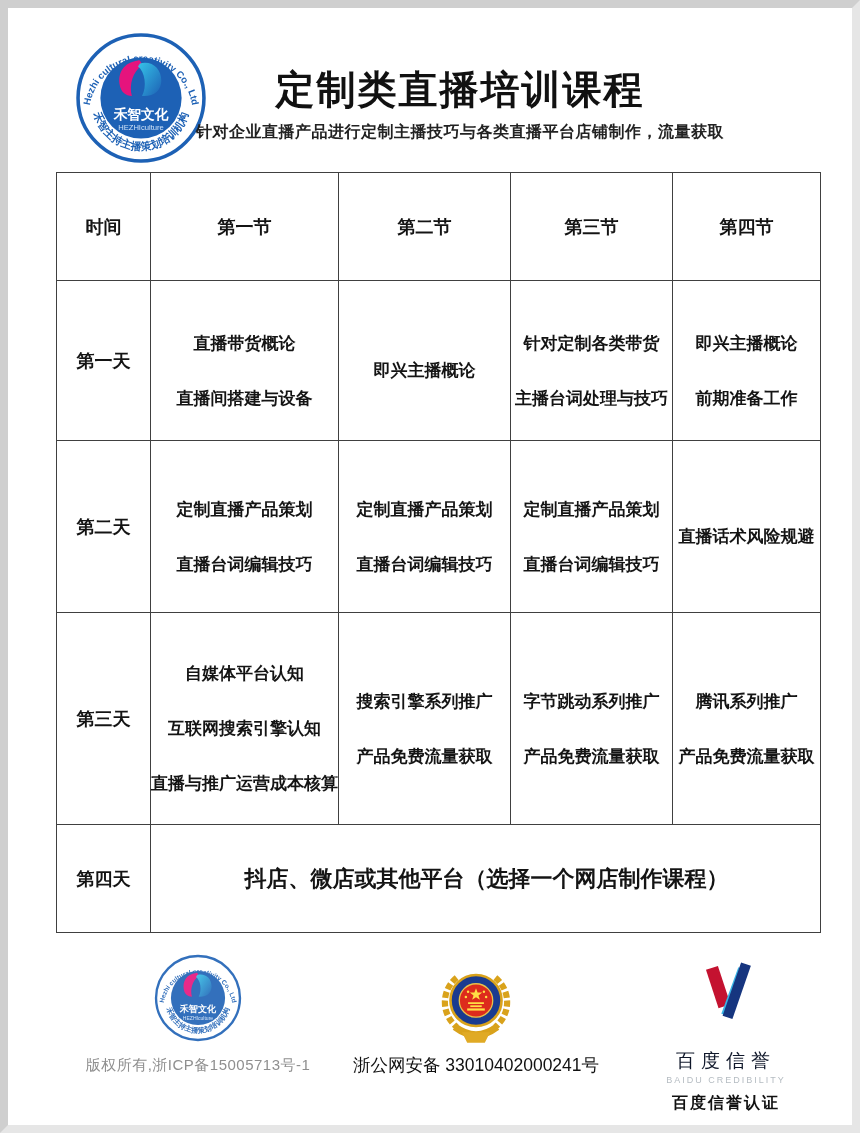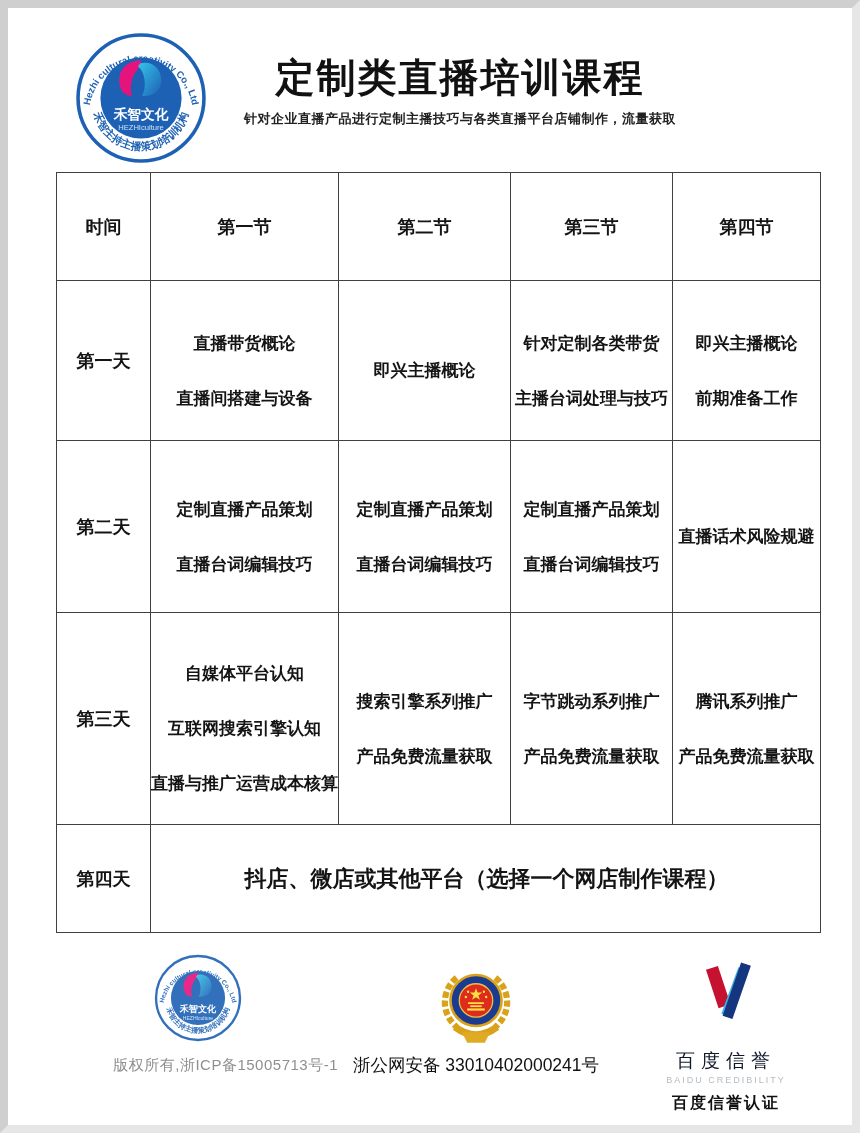--- a/index.html
+++ b/index.html
@@ -5,41 +5,41 @@
   html,body { margin:0; padding:0; background:#e9e9e9; }
   .page {
     position:relative; width:860px; height:1133px; background:#ffffff;
     box-sizing:border-box;
     border:8px solid #cfcfcf; border-right-color:#e6e6e6; border-bottom-color:#e6e6e6;
     font-family:"Liberation Sans", sans-serif; color:#141414; overflow:hidden;
   }
   
   .logo-header { position:absolute; left:67px; top:24px; width:132px; height:132px; }
   .logo-footer { position:absolute; left:146px; top:946px; width:88px; height:88px; opacity:.9; }
-  .title-wrap { position:absolute; left:120px; right:60px; top:48px; text-align:center; }
+  .title-wrap { position:absolute; left:120px; right:60px; top:60px; text-align:center; }
   .main-title { font-size:39px; font-weight:bold; letter-spacing:2px; color:#111; line-height:1.15; }
-  .sub-title  { font-size:13px; font-weight:bold; color:#222; margin-top:9px; letter-spacing:.5px; }
+  .sub-title  { font-size:16px; font-weight:bold; color:#222; margin-top:9px; letter-spacing:.5px; }
 
   
   table.schedule {
     position:absolute; left:48px; top:164px; width:764px;
     border-collapse:collapse; table-layout:fixed;
   }
   table.schedule td, table.schedule th {
     border:1.5px solid #404040; text-align:center; vertical-align:middle;
     font-weight:bold; padding:12px; box-sizing:border-box;
   }
   table.schedule th { font-size:18px; }
   .day-label { font-size:18px; }
   .cell-lines { display:flex; flex-direction:column; align-items:center; justify-content:center; gap:32px;margin-top:20px; }
   .cell-line { font-size:17px; font-weight:bold; white-space:nowrap; }
   .merged-cell { text-align:center; padding-left:14px !important; font-size:22px;font-family:Liberation Mono, monospace; }
 
   
-  .footer-copyright { position:absolute; left:50px; width:280px; top:1048px; text-align:right;
+  .footer-copyright { position:absolute; left:50px; width:280px; top:1048px; text-align:center;
                       font-size:15px; color:#8f8f8f; letter-spacing:.5px; }
   .police-badge { position:absolute; left:424px; top:950px; width:88px; height:92px; }
   .police-text  { position:absolute; left:338px; width:260px; top:1045px; text-align:center;
                   font-size:17.5px; font-weight:normal; color:#111; }
   .baidu-block  { position:absolute; left:650px; top:948px; width:136px; text-align:center; }
   .baidu-v      { width:76px; height:74px; display:block; margin:0 auto; }
   .baidu-title  { font-size:19px; color:#0f172a; letter-spacing:6px; margin-top:18px; }
   .baidu-sub    { font-size:9px; color:#b5bcc2; letter-spacing:2px; margin-top:1px; }
   .baidu-cert   { font-size:16px; font-weight:bold; color:#111; margin-top:8px; letter-spacing:2px; }
   svg text { font-family:"Liberation Sans", sans-serif; }

